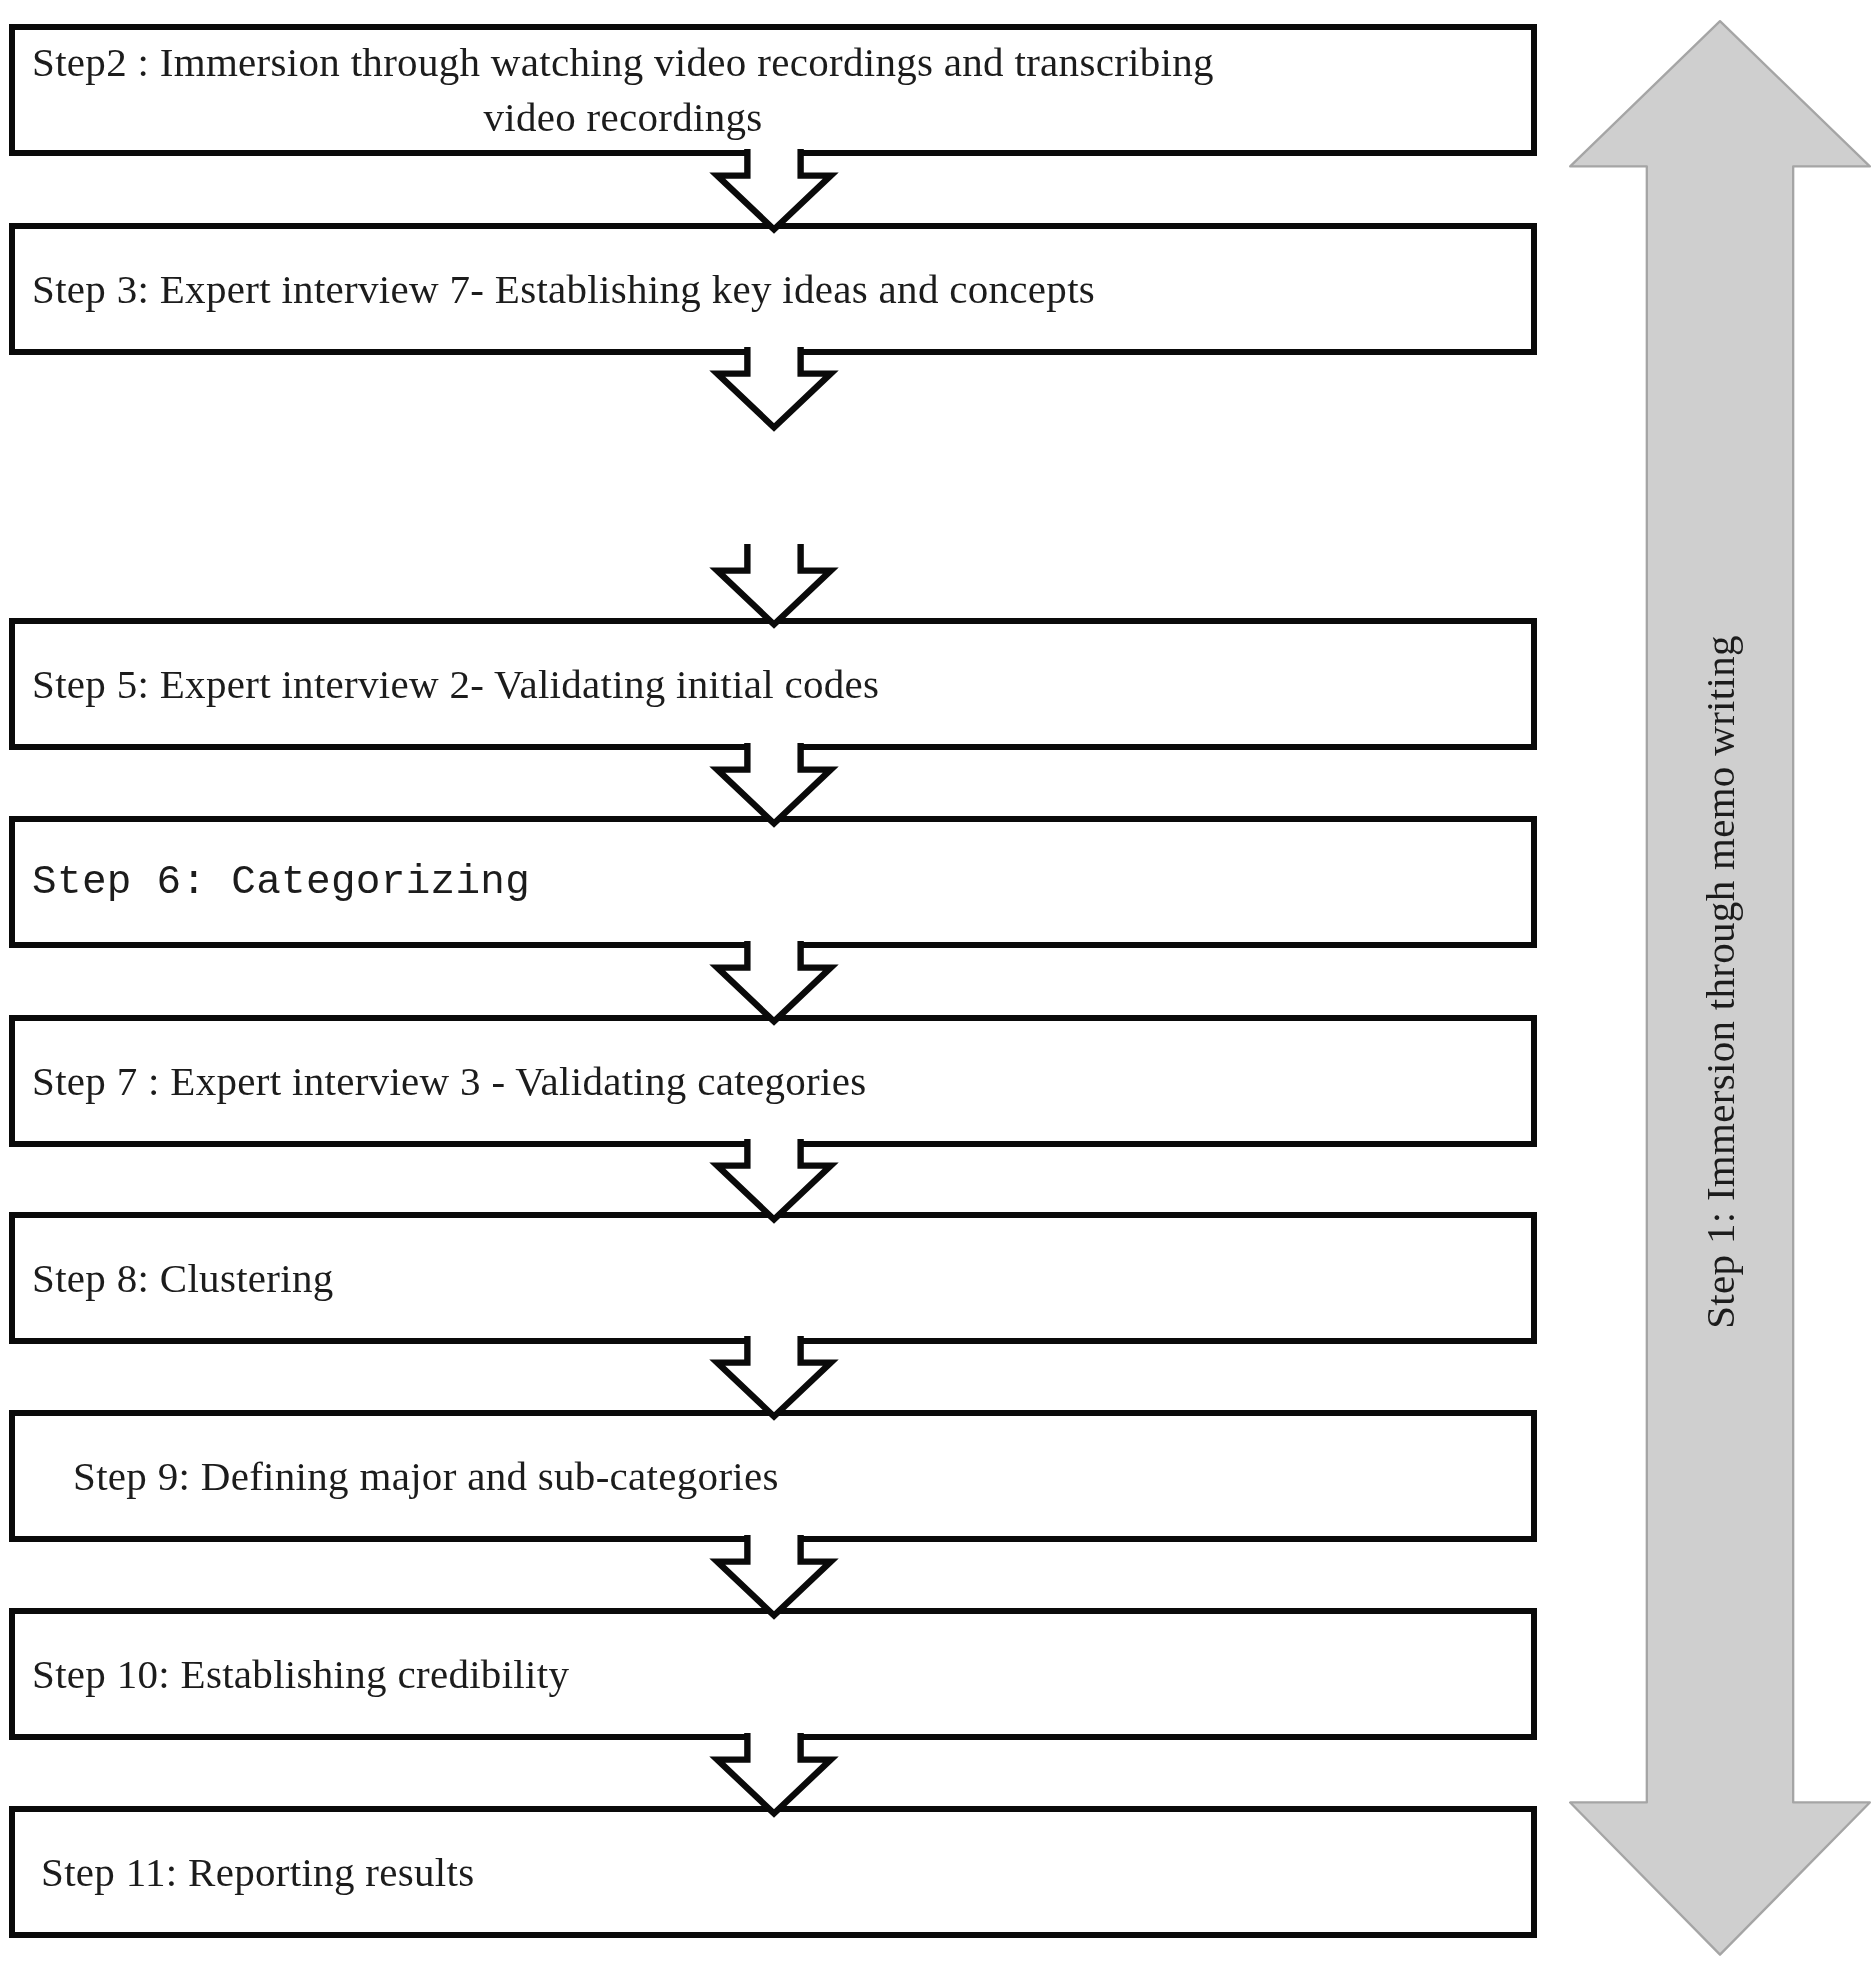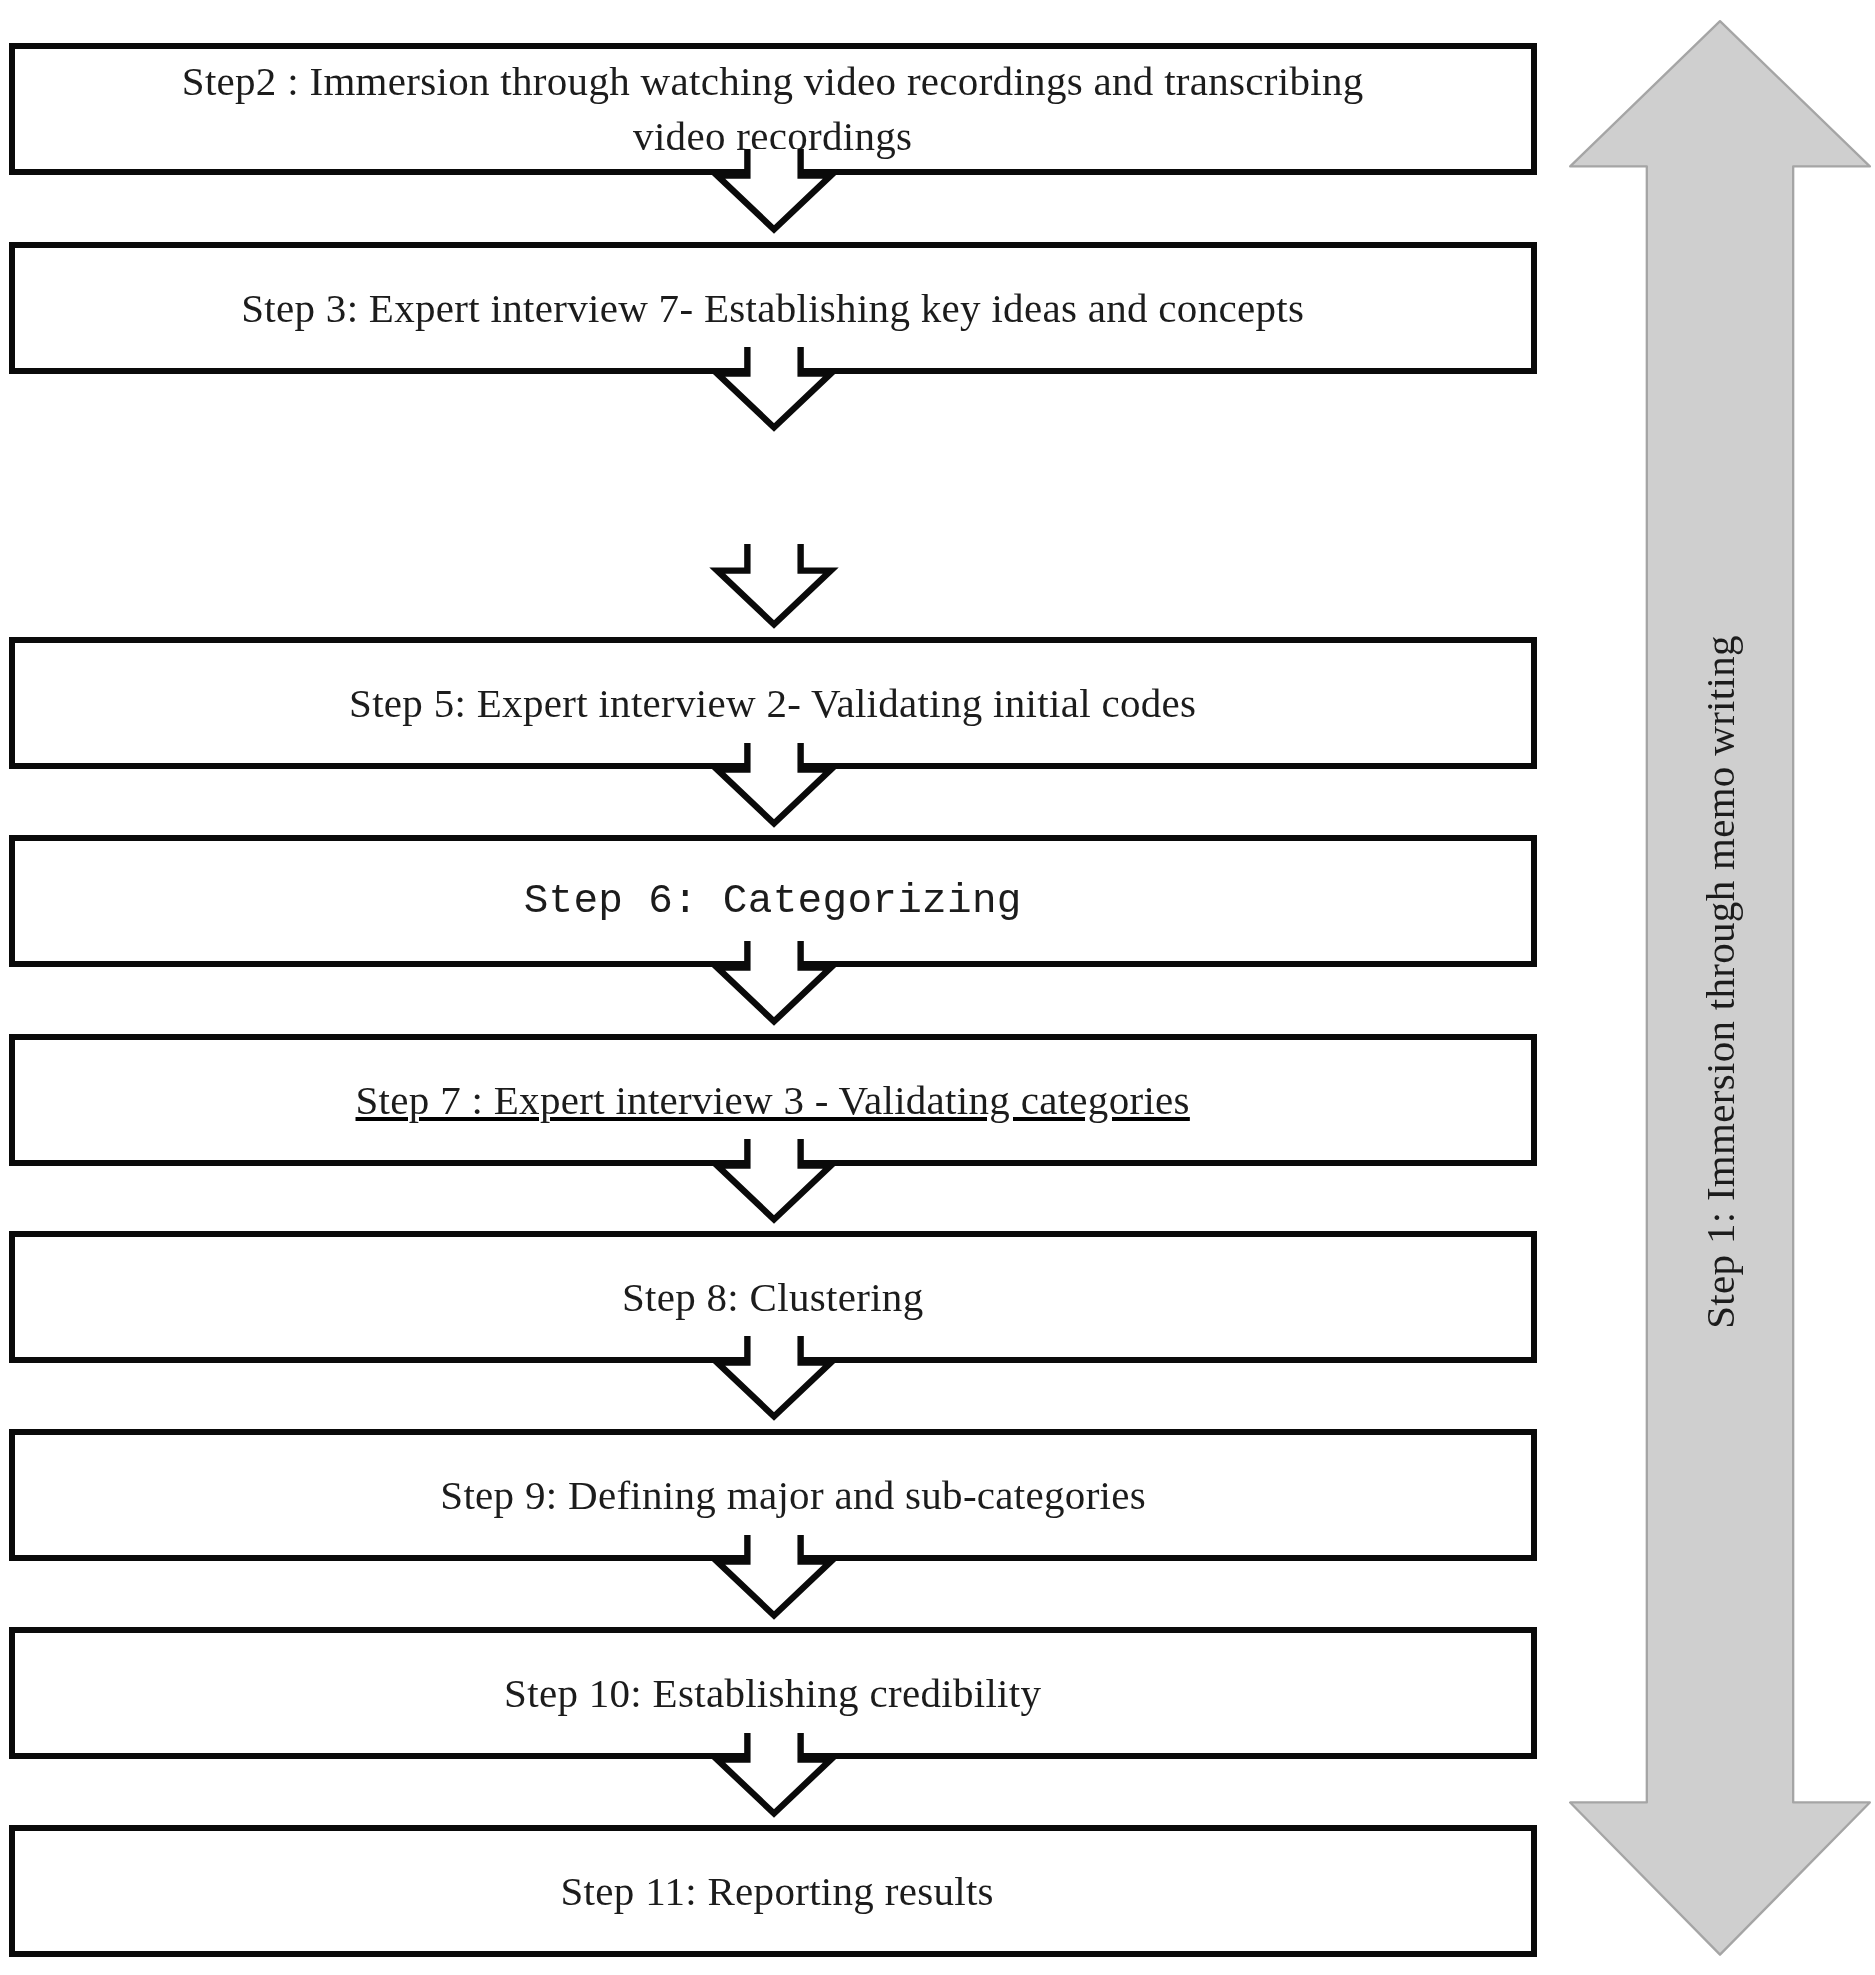--- a/index.html
+++ b/index.html
@@ -24,23 +24,22 @@
   .step-box{
     position:absolute;
     left:8.7px;
     width:1528px;
     height:132px;
     box-sizing:border-box;
     border:6.4px solid var(--box-border);
     background:var(--box-fill);
     display:flex;
     align-items:center;
-    justify-content:center;
+    justify-content:flex-start;
     z-index:1;
-    margin-top:19px;
   }
   .step-label{
     font-size:41px;
     line-height:1.34;
     color:var(--text);
     text-align:center;
     white-space:pre-line;
     letter-spacing:0.3px;
     padding:0 17.4px;
   }
@@ -117,21 +116,21 @@
       </div>
       <svg class="connector" viewBox="0 0 220 152" style="top: 743px;">
         <path d="M64 0 L64 46 L12 46 L110 139 L208 46 L156 46 L156 0"></path>
       </svg>
       <div class="step-box" style="top: 816px; font-family: Liberation Mono, monospace;">
         <div class="step-label">Step 6: Categorizing</div>
       </div>
       <svg class="connector" viewBox="0 0 220 152" style="top: 941px;">
         <path d="M64 0 L64 46 L12 46 L110 139 L208 46 L156 46 L156 0"></path>
       </svg>
-      <div class="step-box" style="top: 1015px; text-decoration: underline;">
+      <div class="step-box" style="top: 1015px;">
         <div class="step-label">Step 7 : Expert interview 3 - Validating categories</div>
       </div>
       <svg class="connector" viewBox="0 0 220 152" style="top: 1139px;">
         <path d="M64 0 L64 46 L12 46 L110 139 L208 46 L156 46 L156 0"></path>
       </svg>
       <div class="step-box" style="top: 1212px;">
         <div class="step-label">Step 8: Clustering</div>
       </div>
       <svg class="connector" viewBox="0 0 220 152" style="top: 1336px;">
         <path d="M64 0 L64 46 L12 46 L110 139 L208 46 L156 46 L156 0"></path>

